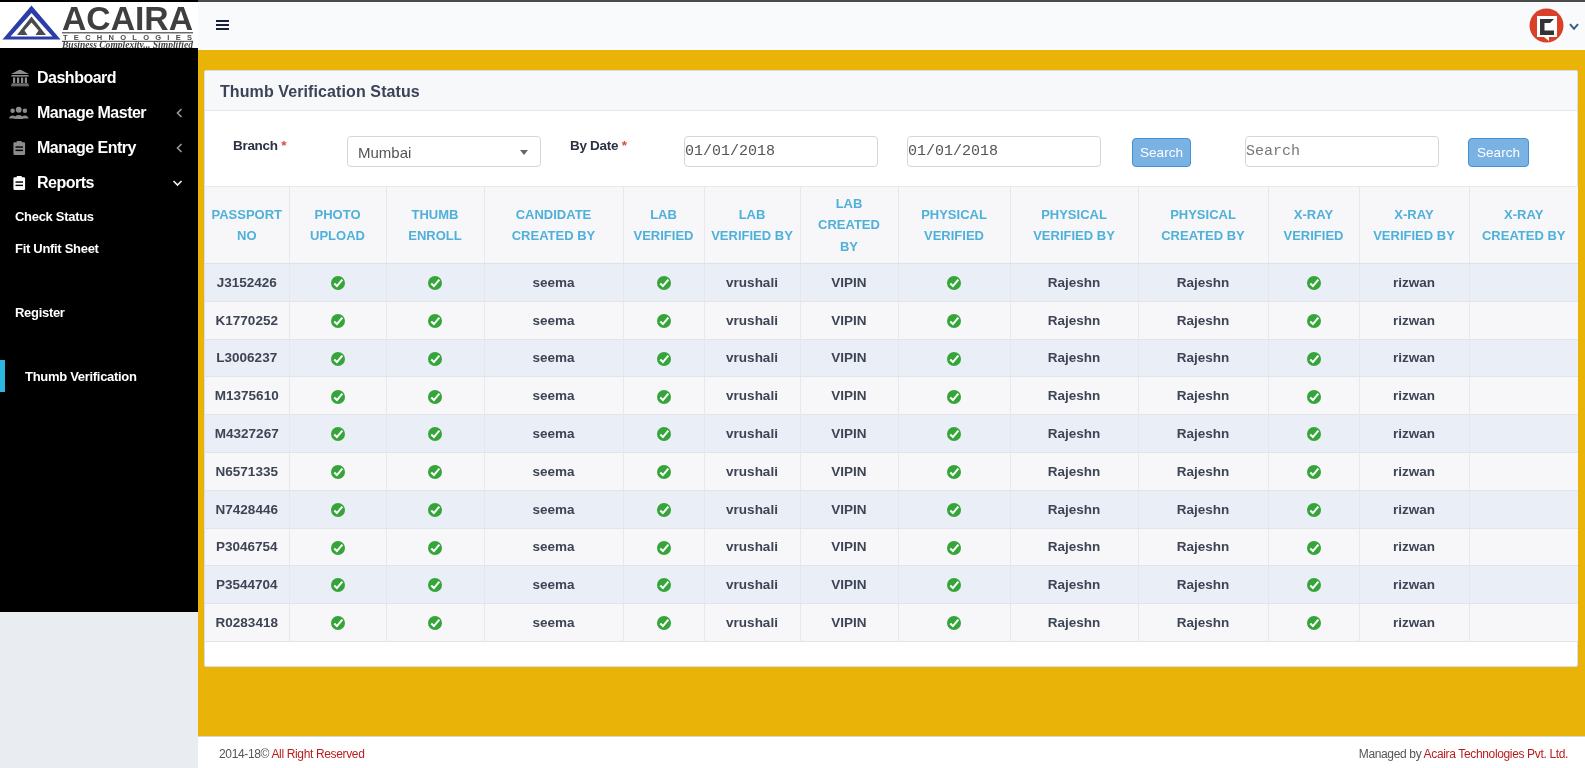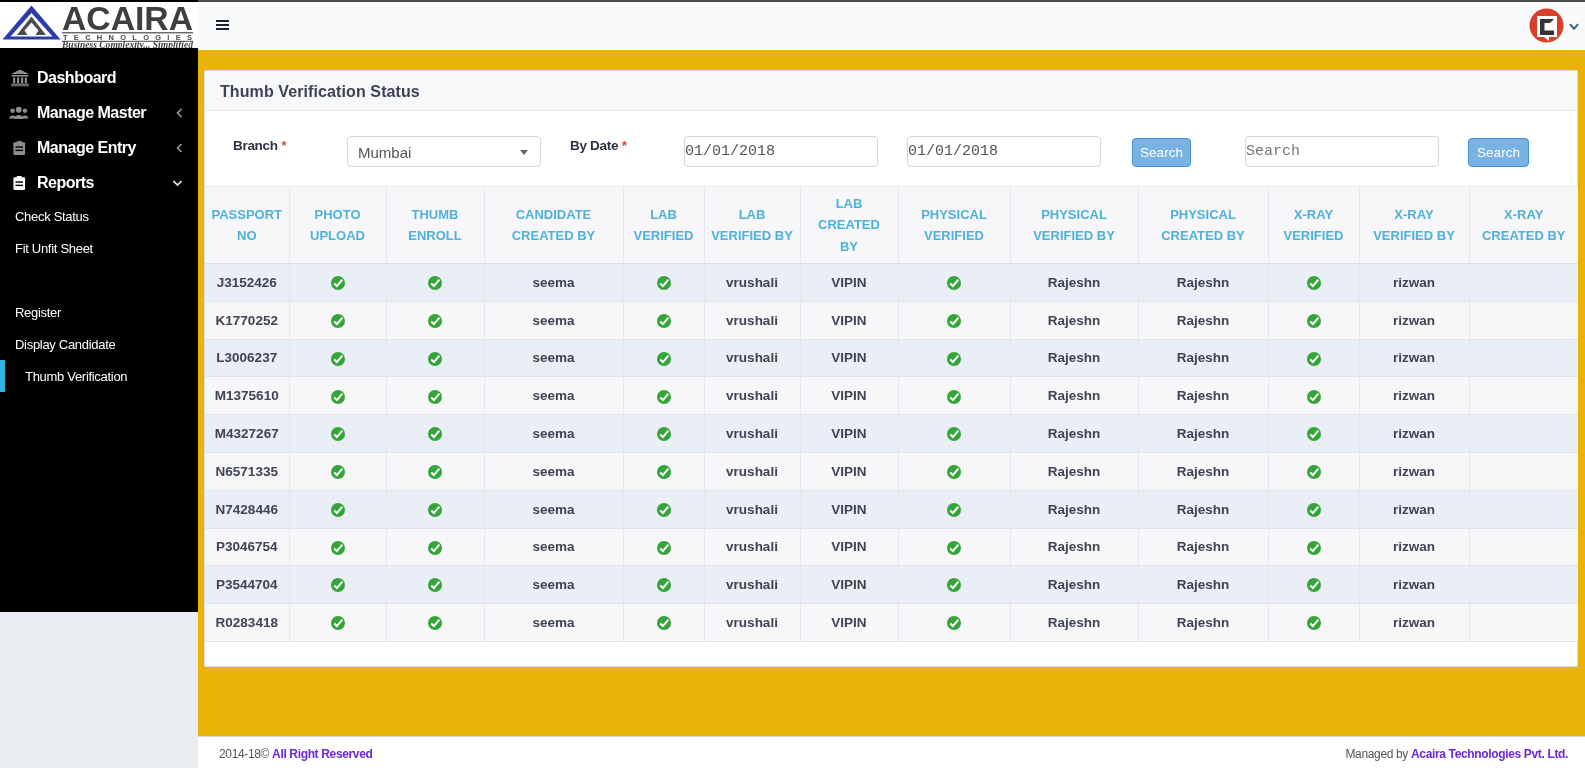--- a/index.html
+++ b/index.html
@@ -5,21 +5,21 @@
 * { margin:0; padding:0; box-sizing:border-box; }
 html,body { width:1585px; height:768px; overflow:hidden; font-family:"Liberation Sans",sans-serif; background:#e9edf1; }
 #topstrip { position:absolute; left:198px; top:0; width:1387px; height:2px; background:#4a4a4a; z-index:50; }
 
 #sidebar { position:absolute; left:0; top:0; width:198px; height:612px; background:#000; z-index:10; }
 #logo { position:absolute; left:0; top:2px; width:198px; height:46px; background:#fff; }
 .mitem { position:absolute; left:0; width:198px; height:35px; color:#fff; font-size:16px; font-weight:700; letter-spacing:-0.5px; }
 .mitem .txt { position:absolute; left:37px; top:50%; transform:translateY(-50%); }
 .mitem svg.ic { position:absolute; left:11px; top:50%; transform:translateY(-50%); }
 .mitem svg.chev { position:absolute; right:15px; top:50%; transform:translateY(-50%); }
-.sitem { position:absolute; left:0; width:198px; height:32px; color:#fff; font-size:13px; font-weight:400; letter-spacing:-0.3px; }
+.sitem { position:absolute; left:0; width:198px; height:32px; color:#fff; font-size:13px; font-weight:700; letter-spacing:-0.3px; }
 .sitem .txt { position:absolute; left:15px; top:50%; transform:translateY(-50%); }
 .sitem.active { border-left:5px solid #2ab8e0; }
 .sitem.active .txt { left:20px; }
 
 #topbar { position:absolute; left:198px; top:2px; width:1387px; height:48px; background:#f9fafb; }
 #burger { position:absolute; left:18px; top:18px; width:13px; height:11px; }
 #burger div { height:2.4px; background:#1a1f3a; margin-bottom:1.6px; }
 #avatar { position:absolute; left:1331px; top:6px; width:35px; height:35px; }
 #avchev { position:absolute; left:1371px; top:21px; }
 
@@ -41,21 +41,21 @@
 #tbl th { height:77px; background:#f7f7f9; color:#4fb0da; font-size:13px; font-weight:700; text-align:center; vertical-align:middle; border-top:1px solid #e8eaee; border-right:1px solid #e6e8ee; border-bottom:1px solid #dfe1e8; line-height:1.62; padding:0 2px; }
 #tbl td { height:37.8px; text-align:center; vertical-align:middle; font-size:13.5px; font-weight:700; color:#3d4454; border-right:1px solid #e6e8ee; border-bottom:1px solid #e2e4ea; }
 #tbl th:last-child, #tbl td:last-child { border-right:none; }
 #tbl tr.odd td { background:#eaeef7; }
 #tbl tr.even td { background:#f7f7f9; }
 .chk { width:14px; height:14px; vertical-align:middle; }
 
 #footer { position:absolute; left:198px; top:736px; width:1387px; height:32px; background:#fff; border-top:1px solid #d2d6de; font-size:12px; letter-spacing:-0.35px; color:#555; }
 #footer .l { position:absolute; left:21px; top:10px; }
 #footer .r { position:absolute; right:17px; top:10px; }
-#footer a { color:#6d28d9; text-decoration:none;font-weight:bold; }
+#footer a { color:#b91c1c; text-decoration:none; }
 </style>
 </head>
 <body>
 <div id="topstrip"></div>
 
 <div id="topbar">
   <div id="burger">
       <div></div>
       <div></div>
       <div></div>
@@ -137,23 +137,20 @@
       </svg>
   </div>
   <div class="sitem" style="top:200px;">
       <span class="txt">Check Status</span>
     </div>
   <div class="sitem" style="top:232px;padding-left:44px;">
       <span class="txt">Fit Unfit Sheet</span>
     </div>
   <div class="sitem" style="top:296px;">
       <span class="txt">Register</span>
-    </div>
-  <div class="sitem" style="top:328px;">
-      <span class="txt">Display Candidate</span>
     </div>
   <div class="sitem active" style="top:360px;">
       <span class="txt">Thumb Verification</span>
     </div>
 </div>
 
 <div id="content">
   <div id="panel">
     <div id="phead">
         <span class="t">Thumb Verification Status</span>

